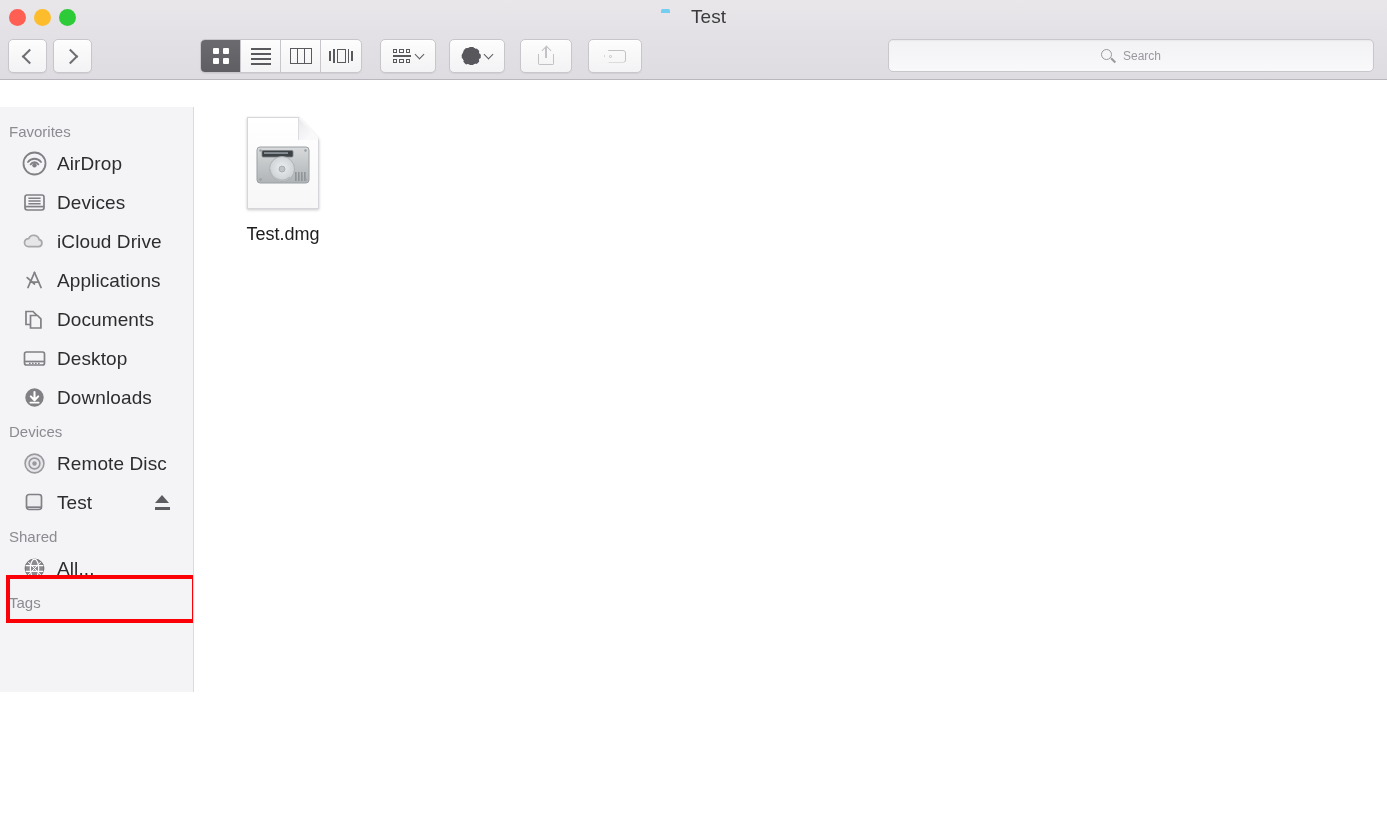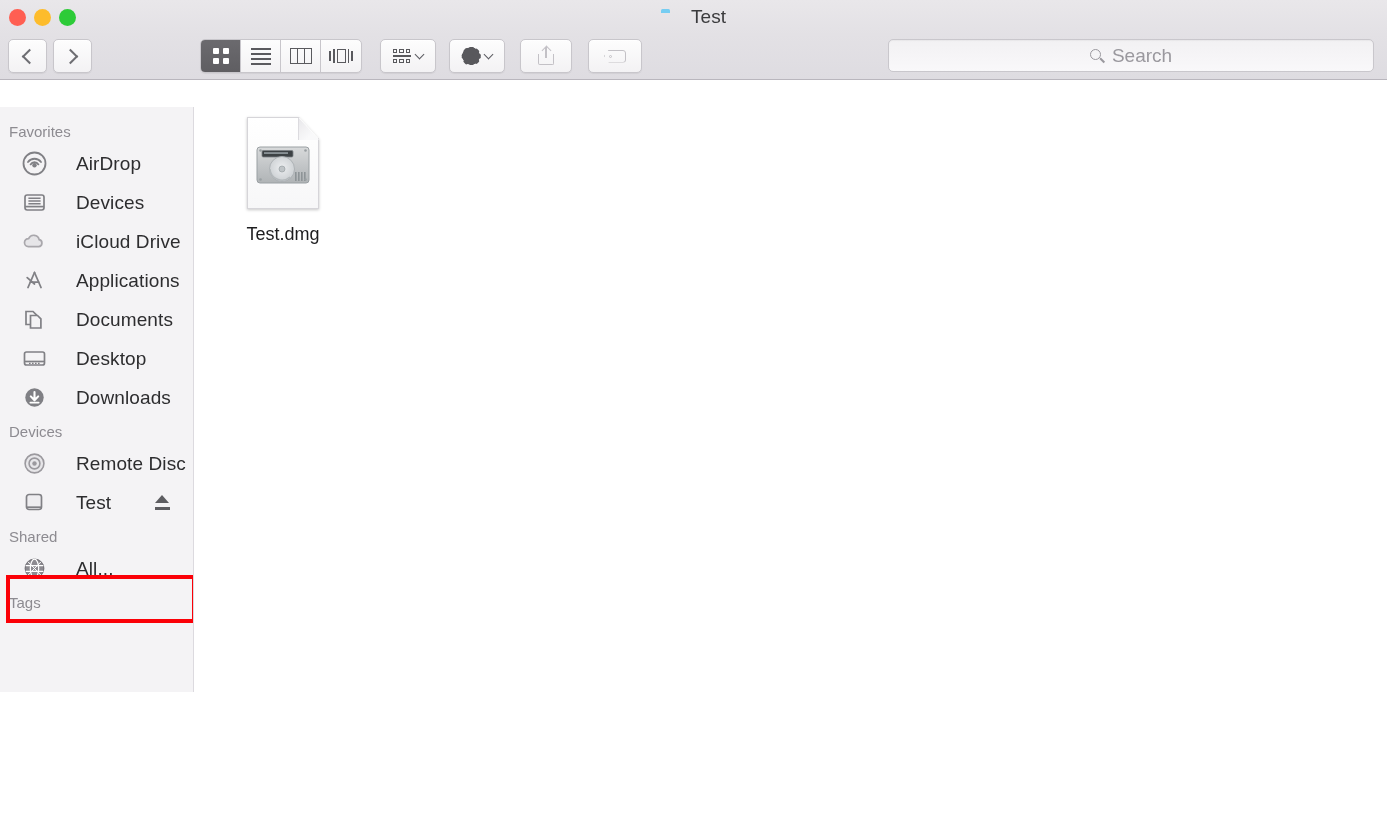--- a/index.html
+++ b/index.html
@@ -175,41 +175,41 @@
   }
   .mag { position: relative; width: 14px; height: 14px; }
   .mag .lens {
     position: absolute; left: 0; top: 0; width: 11px; height: 11px;
     border: 1.7px solid #9a989e; border-radius: 50%;
   }
   .mag .hdl {
     position: absolute; right: 0px; bottom: 0px; width: 5.5px; height: 1.7px;
     background: #9a989e; transform: rotate(45deg); transform-origin: right bottom;
   }
-  .search-ph { font-size: 19px; color: #9a989e; }
+  .search-ph { font-size: 12px; color: #9a989e; }
 
   
   .body { flex: 1; display: flex; min-height: 0; margin-top: 27px; }
 
   .sidebar {
     width: 194px; flex: 0 0 194px;
     background: #f4f3f5;
     border-right: 1px solid #dcdadf;
     padding-top: 10px;
     position: relative;
     overflow: hidden;
   }
   .sb-section {
     font-size: 15px; color: #8d8b91;
     padding: 6px 0 4px 9px;
   }
   .sb-item {
     height: 39px;
     display: flex; align-items: center;
-    padding-left: 21px; gap: 28px;
+    padding-left: 21px; gap: 9px;
     cursor: default;
   }
   .sb-label { font-size: 19px; color: #2d2d2f; letter-spacing: .1px; }
   .sb-ico { width: 27px; height: 27px; position: relative; flex: 0 0 27px; color: #808085; }
   .sb-ico svg { display: block; width: 27px; height: 27px; }
 
   .eject { margin-left: auto; margin-right: 23px; width: 15px; height: 15px; position: relative; }
   .eject .tri {
     position: absolute; left: 0; top: 0;
     border-left: 7.5px solid transparent; border-right: 7.5px solid transparent;

